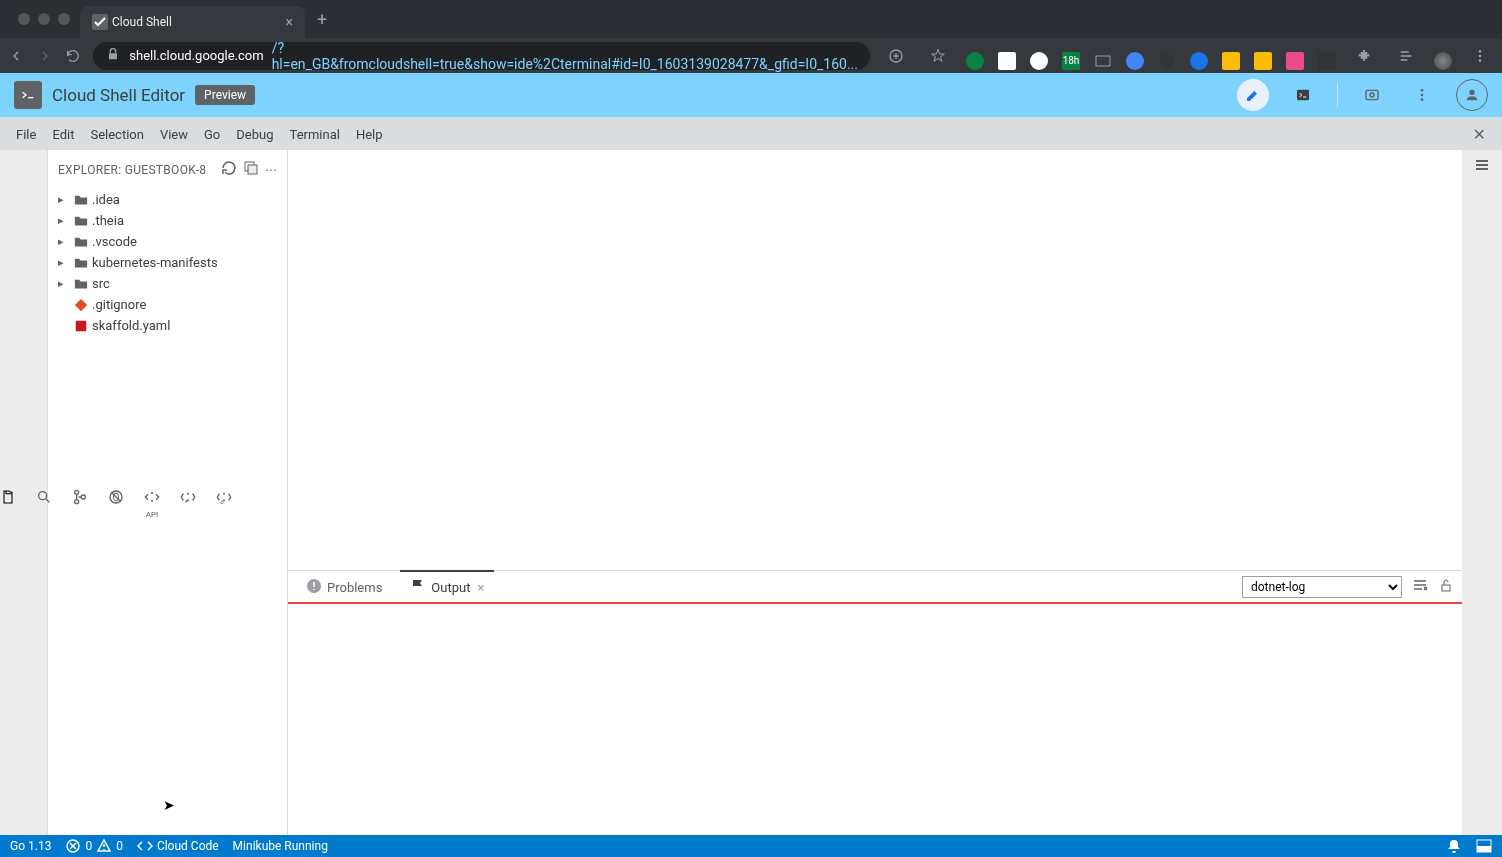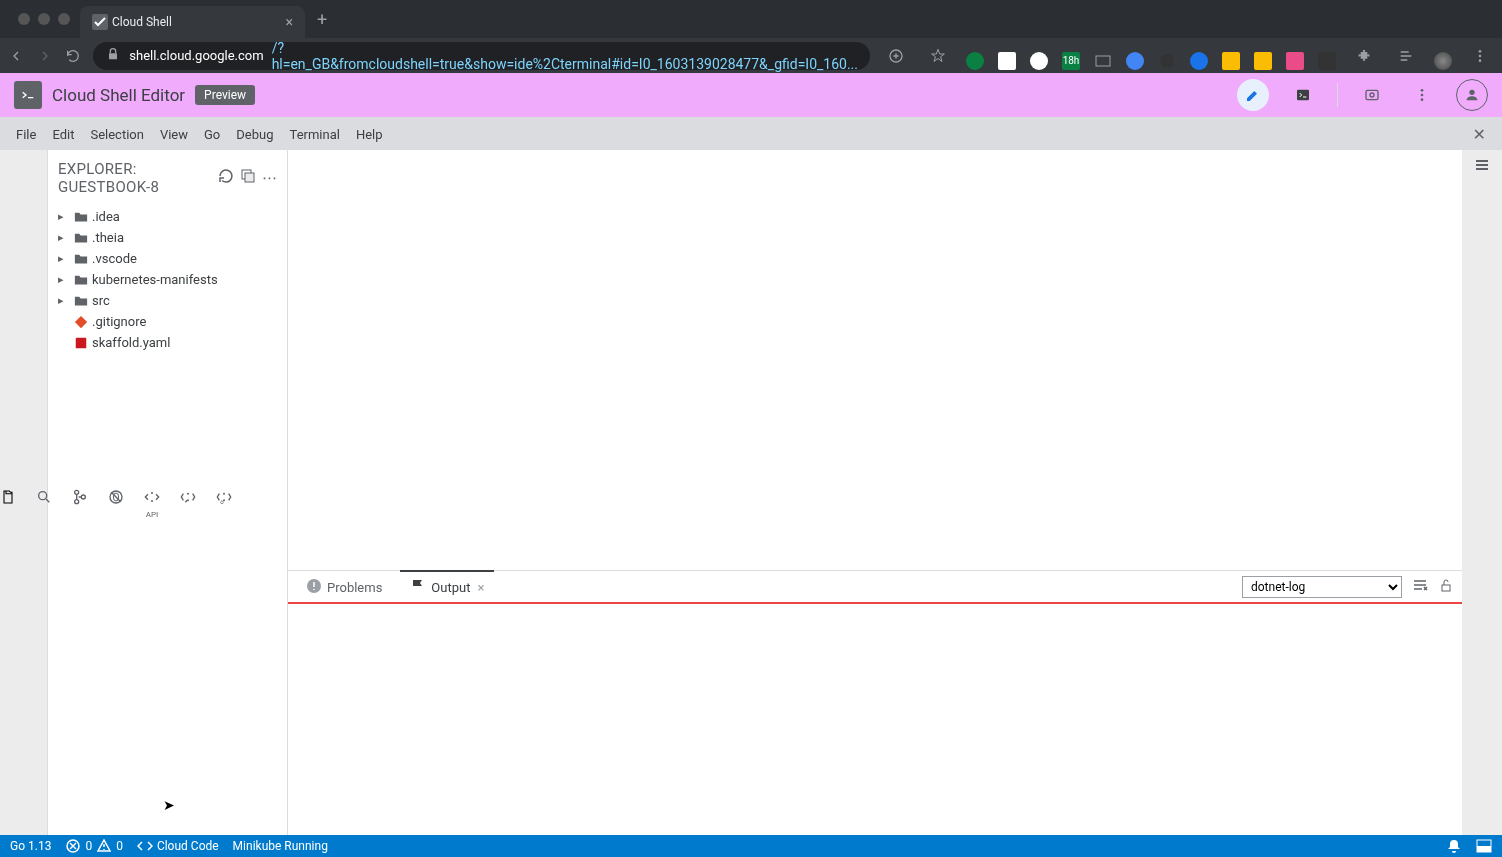--- a/index.html
+++ b/index.html
@@ -18,21 +18,21 @@
 .nav-bar { height: 35px; display: flex; align-items: center; padding: 0 8px; gap: 12px; background: #35383d; }
 .nav-btn { color: #9aa0a6; cursor: pointer; display: flex; align-items: center; justify-content: center; width: 28px; height: 28px; }
 .address-bar { flex: 1; background: #202124; height: 28px; border-radius: 14px; display: flex; align-items: center; padding: 0 12px; gap: 8px; max-width: 870px; }
 .lock-icon { color: #9aa0a6; }
 .url-host { color: #fff; font-size: 13px; }
 .url-path { color: #7dd3fc; font-size: 14px; }
 .ext-icons { display: flex; gap: 14px; align-items: flex-end; margin-left: auto; }
 .ext-icon { width: 18px; height: 18px; border-radius: 2px; display:flex; align-items:center; justify-content:center; font-size:10px; }
 
 
-.app-header { height: 45px; background: #f0abfc; border-bottom: 1px solid #dadce0; display: flex; align-items: center; padding: 0 14px; gap: 10px; }
+.app-header { height: 45px; background: #7dd3fc; border-bottom: 1px solid #dadce0; display: flex; align-items: center; padding: 0 14px; gap: 10px; }
 .app-logo { width: 28px; height: 28px; background: #5f6368; border-radius: 3px; display:flex; align-items:center; justify-content:center; }
 .app-title { font-size: 17px; color: #3c4043; font-weight: 400; }
 .preview-badge { background: #5f6368; color: #fff; font-size: 12px; padding: 3px 9px; border-radius: 3px; }
 .header-right { margin-left: auto; display: flex; align-items: center; gap: 18px; }
 .hdr-icon { color: #5f6368; cursor: pointer; width: 32px; height: 32px; display:flex; align-items:center; justify-content:center; border-radius:50%; }
 .hdr-icon.active { background: #e8f0fe; color: #1a73e8; }
 .hdr-divider { width: 1px; height: 24px; background: #dadce0; }
 .avatar { width: 32px; height: 32px; border-radius: 50%; border: 1px solid #5f6368; display:flex; align-items:center; justify-content:center; }
 
 
@@ -45,21 +45,21 @@
 
 
 .activity-bar { width: 48px; background: #ececec; display: flex; flex-direction: row; align-items: center; padding-top: 8px; gap: 20px; border-right: 1px solid #dadce0; }
 .act-item { width: 28px; height: 28px; display:flex; align-items:center; justify-content:center; color: #5f6368; cursor: pointer; position: relative; }
 .act-item.active::before { content:''; position:absolute; left:-10px; top:0; bottom:0; width:2px; background:#000; }
 .act-item.active { color: #000; }
 .api-label { font-size: 8px; position: absolute; bottom: -8px; }
 
 
 .explorer { width: 240px; background: #fff; border-right: 1px solid #dadce0; display: flex; flex-direction: column; padding-top: 6px; }
-.exp-header { display: flex; align-items: center; padding: 4px 10px; font-size: 15px; color: #5f6368; gap: 6px; }
+.exp-header { display: flex; align-items: center; padding: 4px 10px; font-size: 12px; color: #5f6368; gap: 6px; }
 .exp-header-label { flex: 1; letter-spacing: 0.3px; }
 .exp-hdr-icon { cursor: pointer; color: #5f6368; }
 .tree { padding: 6px 0; }
 .tree-item { display: flex; align-items: center; padding: 2px 8px 2px 10px; font-size: 13px; color: #3c4043; gap: 4px; cursor: pointer; height: 21px; }
 .tree-chevron { width: 12px; color: #5f6368; font-size: 11px; }
 .tree-icon { width: 14px; display:flex; align-items:center; justify-content:center; }
 .tree-item.file { padding-left: 26px; }
 
 
 .editor-area { flex: 1; display: flex; flex-direction: column; background: #fff; }

